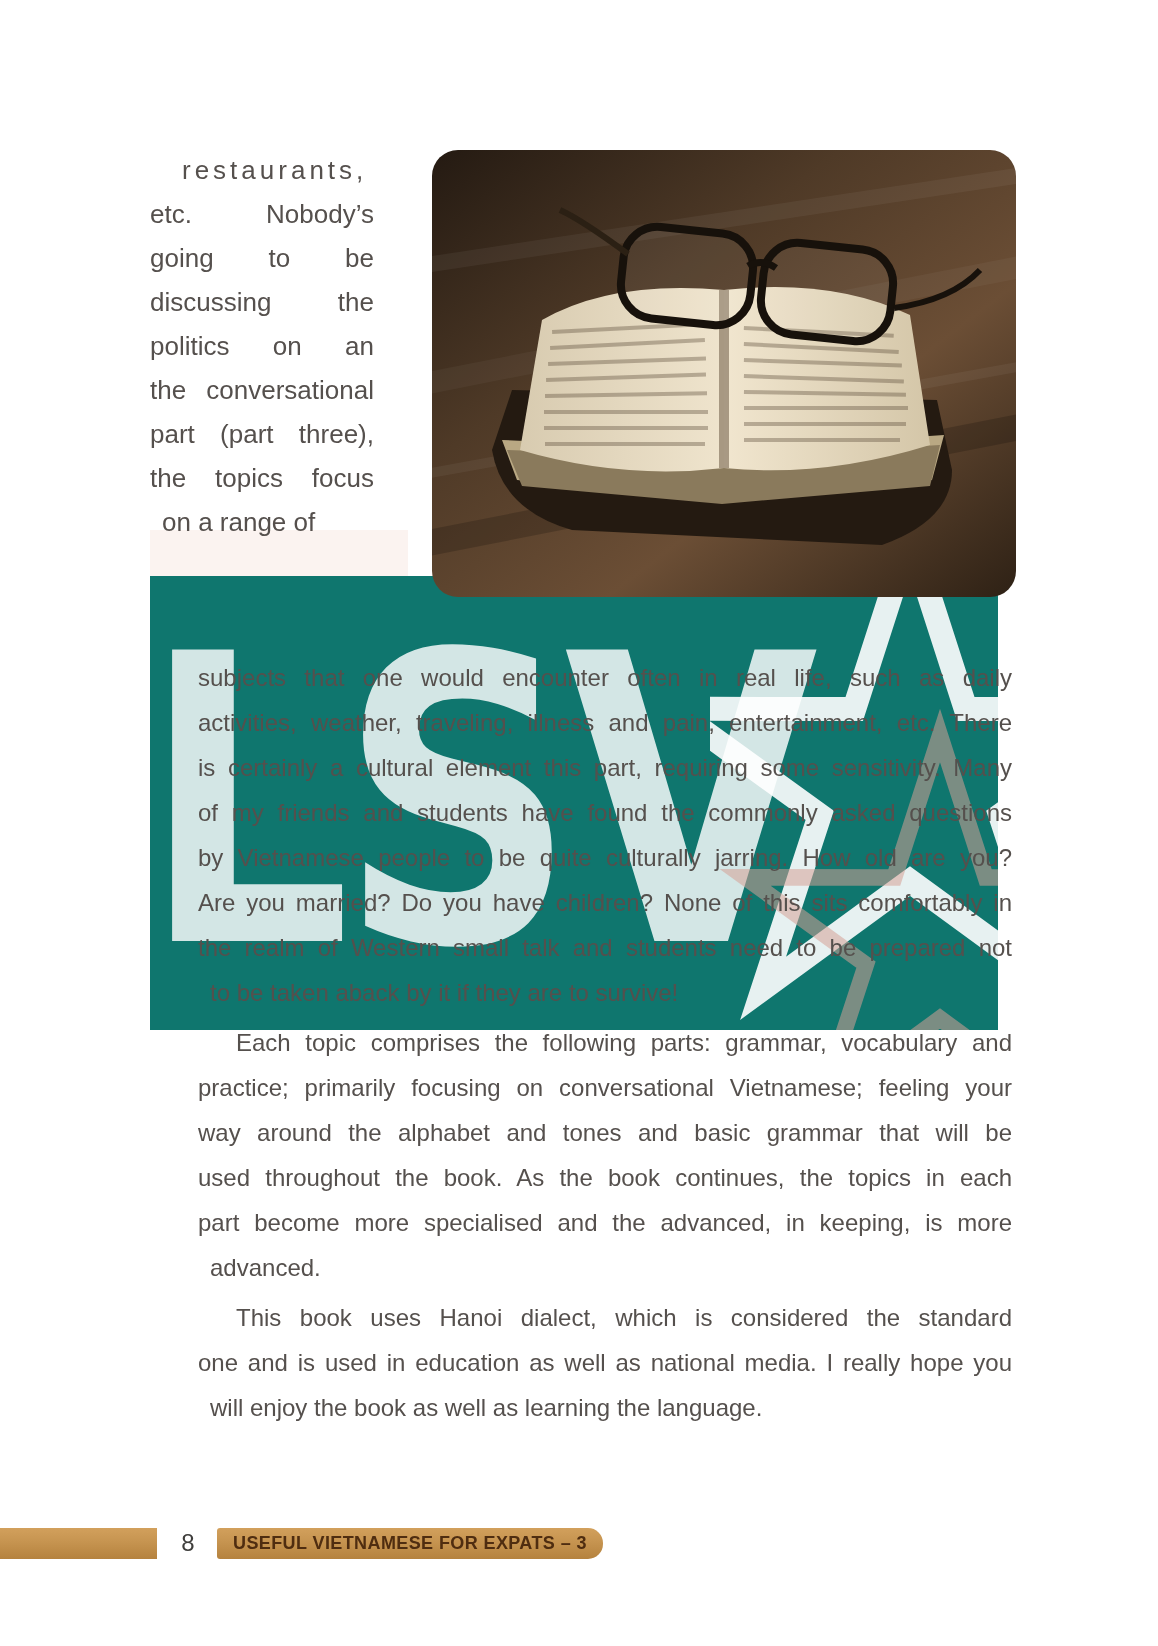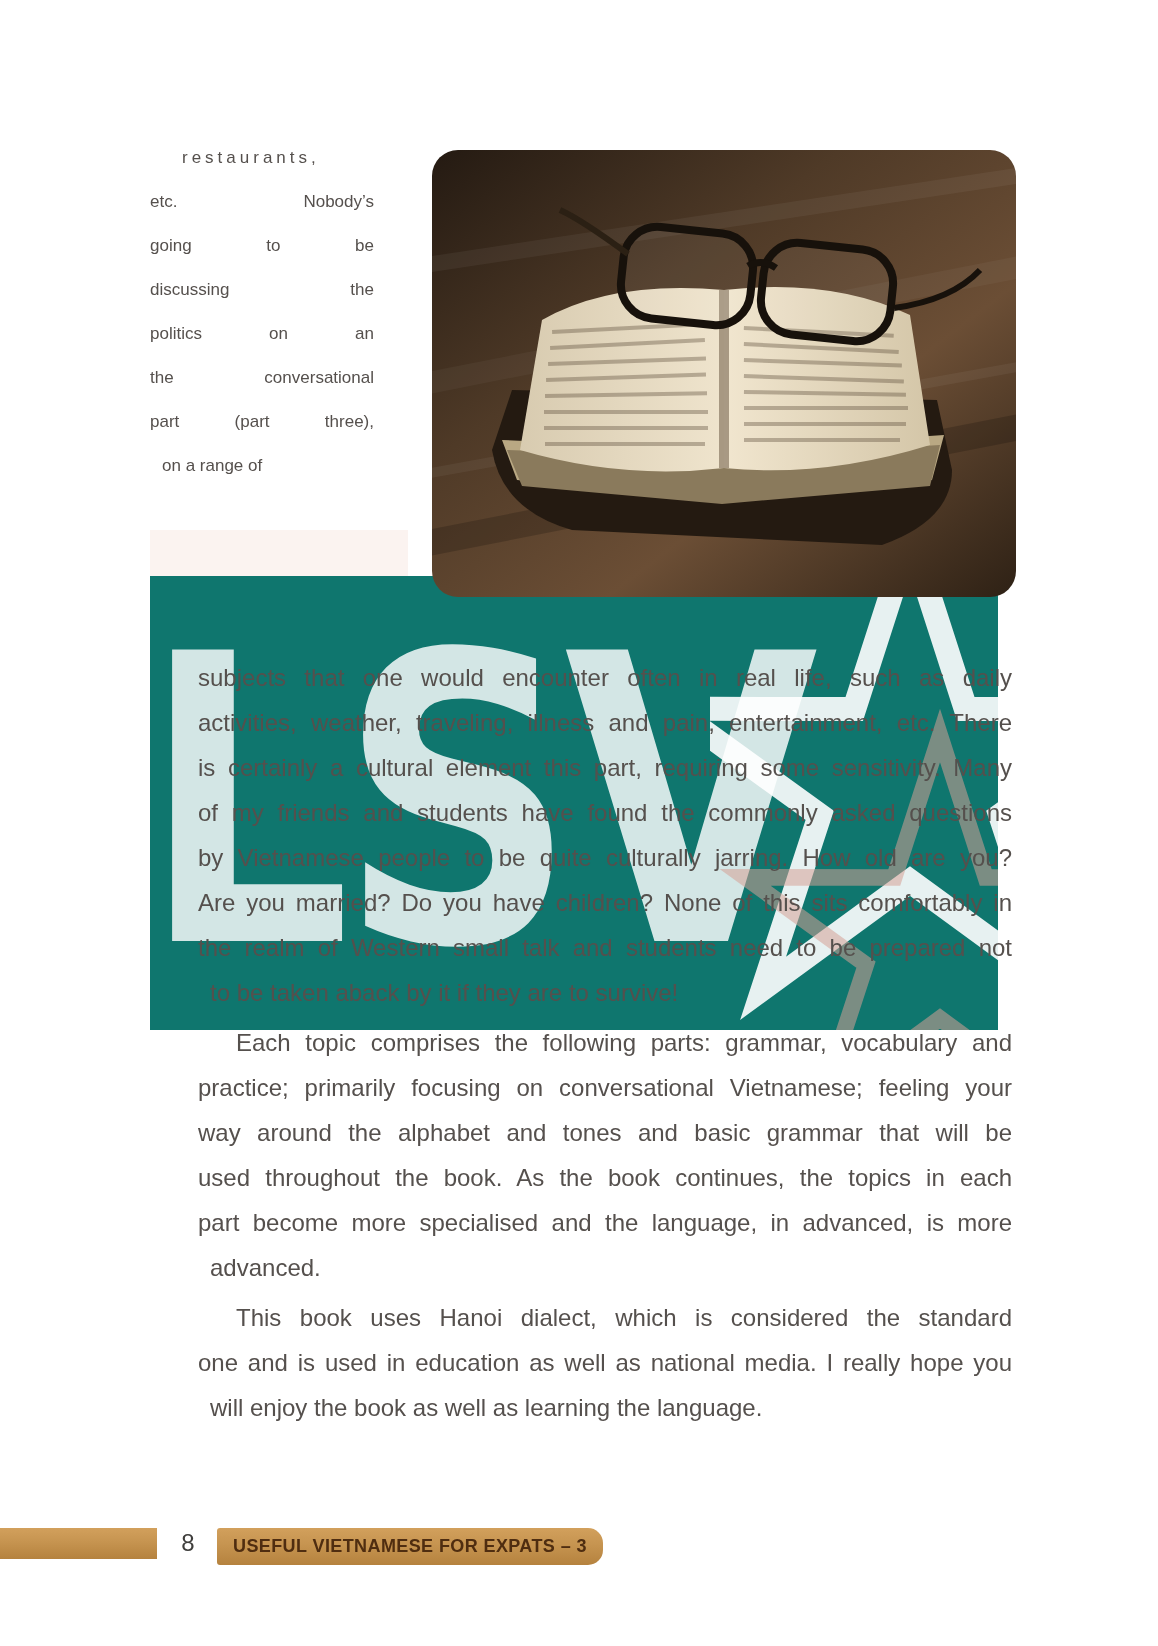--- a/index.html
+++ b/index.html
@@ -39,22 +39,22 @@
     position:absolute; left:432px; top:150px; width:584px; height:447px;
     border-radius:26px; overflow:hidden; z-index:3;
   }
   .photo svg { display:block; }
 
   
   .tline { text-align:justify; text-align-last:justify; }
   .tline-last { text-align-last:left;margin-left:12px; }
 
   .leftcol {
-    position:absolute; left:150px; top:136px; width:224px;
-    font-size:17px; line-height:44px; z-index:2;
+    position:absolute; left:150px; top:148px; width:224px;
+    font-size:26px; line-height:44px; z-index:2;
   }
   .leftcol .tline:first-child {
     letter-spacing:4px; padding-left:32px; box-sizing:border-box;
     text-align-last:left;
   }
 
   .paras {
     position:absolute; left:150px; top:655px; width:862px;
     font-size:24px; line-height:45px; z-index:2;
   }
@@ -67,21 +67,21 @@
     position:absolute; left:0; top:1528px; width:157px; height:31px;
     background:linear-gradient(180deg,#d2a05c 0%,#c69450 45%,#b5823e 100%);
     z-index:4;
   }
   .footer-page-num {
     position:absolute; left:167px; top:1526px; width:42px; height:34px;
     text-align:center; font-size:24px; line-height:34px; color:#3f3e3c;
     z-index:4;
   }
   .footer-title-bar {
-    position:absolute; left:217px; top:1528px; height:37px;
+    position:absolute; left:217px; top:1528px; height:31px;
     padding:0 16px;
     display:flex; align-items:center; justify-content:center;
     background:linear-gradient(180deg,#d2a05c 0%,#c69450 45%,#b5823e 100%);
     border-radius:3px 15px 15px 3px;
     z-index:4;
   }
   .footer-title-bar span {
     font-size:18px; font-weight:bold; letter-spacing:0.4px;
     color:#4f2d10; white-space:nowrap;
   }
@@ -169,40 +169,41 @@
   </div>
 
   <div class="leftcol">
       <div class="tline">restaurants,</div>
       <div class="tline">etc. Nobody’s</div>
       <div class="tline">going to be</div>
       <div class="tline">discussing the</div>
       <div class="tline">politics on an</div>
       <div class="tline">the conversational</div>
       <div class="tline">part (part three),</div>
+      <div class="tline">the topics focus</div>
       <div class="tline tline-last">on a range of</div>
     </div>
 
   <div class="paras">
     <div class="para">
         <div class="tline">subjects that one would encounter often in real life, such as daily</div>
         <div class="tline">activities, weather, traveling, illness and pain, entertainment, etc. There</div>
         <div class="tline">is certainly a cultural element this part, requiring some sensitivity. Many</div>
         <div class="tline">of my friends and students have found the commonly asked questions</div>
         <div class="tline">by Vietnamese people to be quite culturally jarring. How old are you?</div>
         <div class="tline">Are you married? Do you have children? None of this sits comfortably in</div>
         <div class="tline">the realm of Western small talk and students need to be prepared not</div>
         <div class="tline tline-last">to be taken aback by it if they are to survive!</div>
       </div>
     <div class="para indent">
         <div class="tline">Each topic comprises the following parts: grammar, vocabulary and</div>
         <div class="tline">practice; primarily focusing on conversational Vietnamese; feeling your</div>
         <div class="tline">way around the alphabet and tones and basic grammar that will be</div>
         <div class="tline">used throughout the book. As the book continues, the topics in each</div>
-        <div class="tline">part become more specialised and the language, in advanced, is more</div>
+        <div class="tline">part become more specialised and the advanced, in keeping, is more</div>
         <div class="tline tline-last">advanced.</div>
       </div>
     <div class="para indent">
         <div class="tline">This book uses Hanoi dialect, which is considered the standard</div>
         <div class="tline">one and is used in education as well as national media. I really hope you</div>
         <div class="tline tline-last">will enjoy the book as well as learning the language.</div>
       </div>
   </div>
 
   <div class="footer-left-bar"></div>

